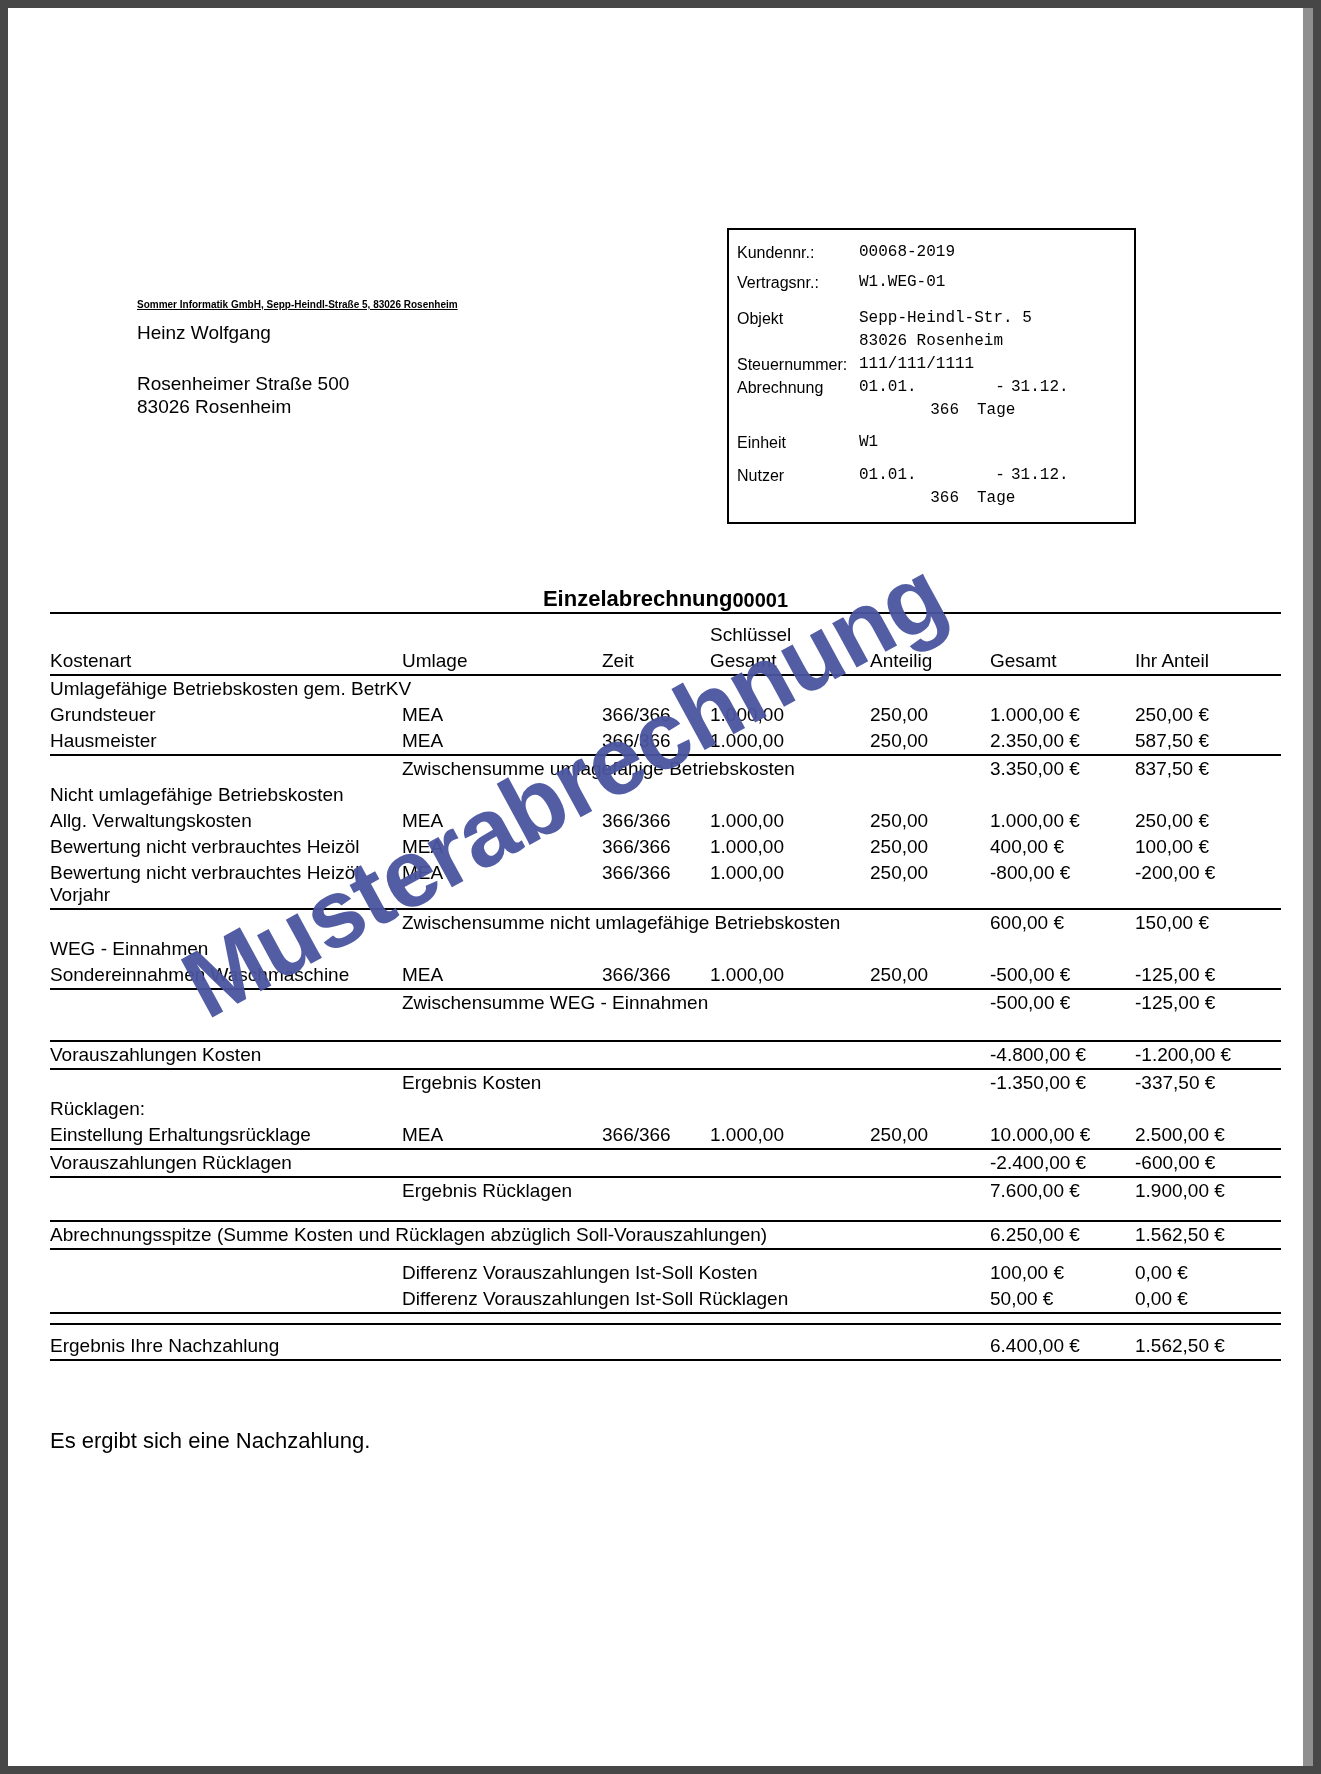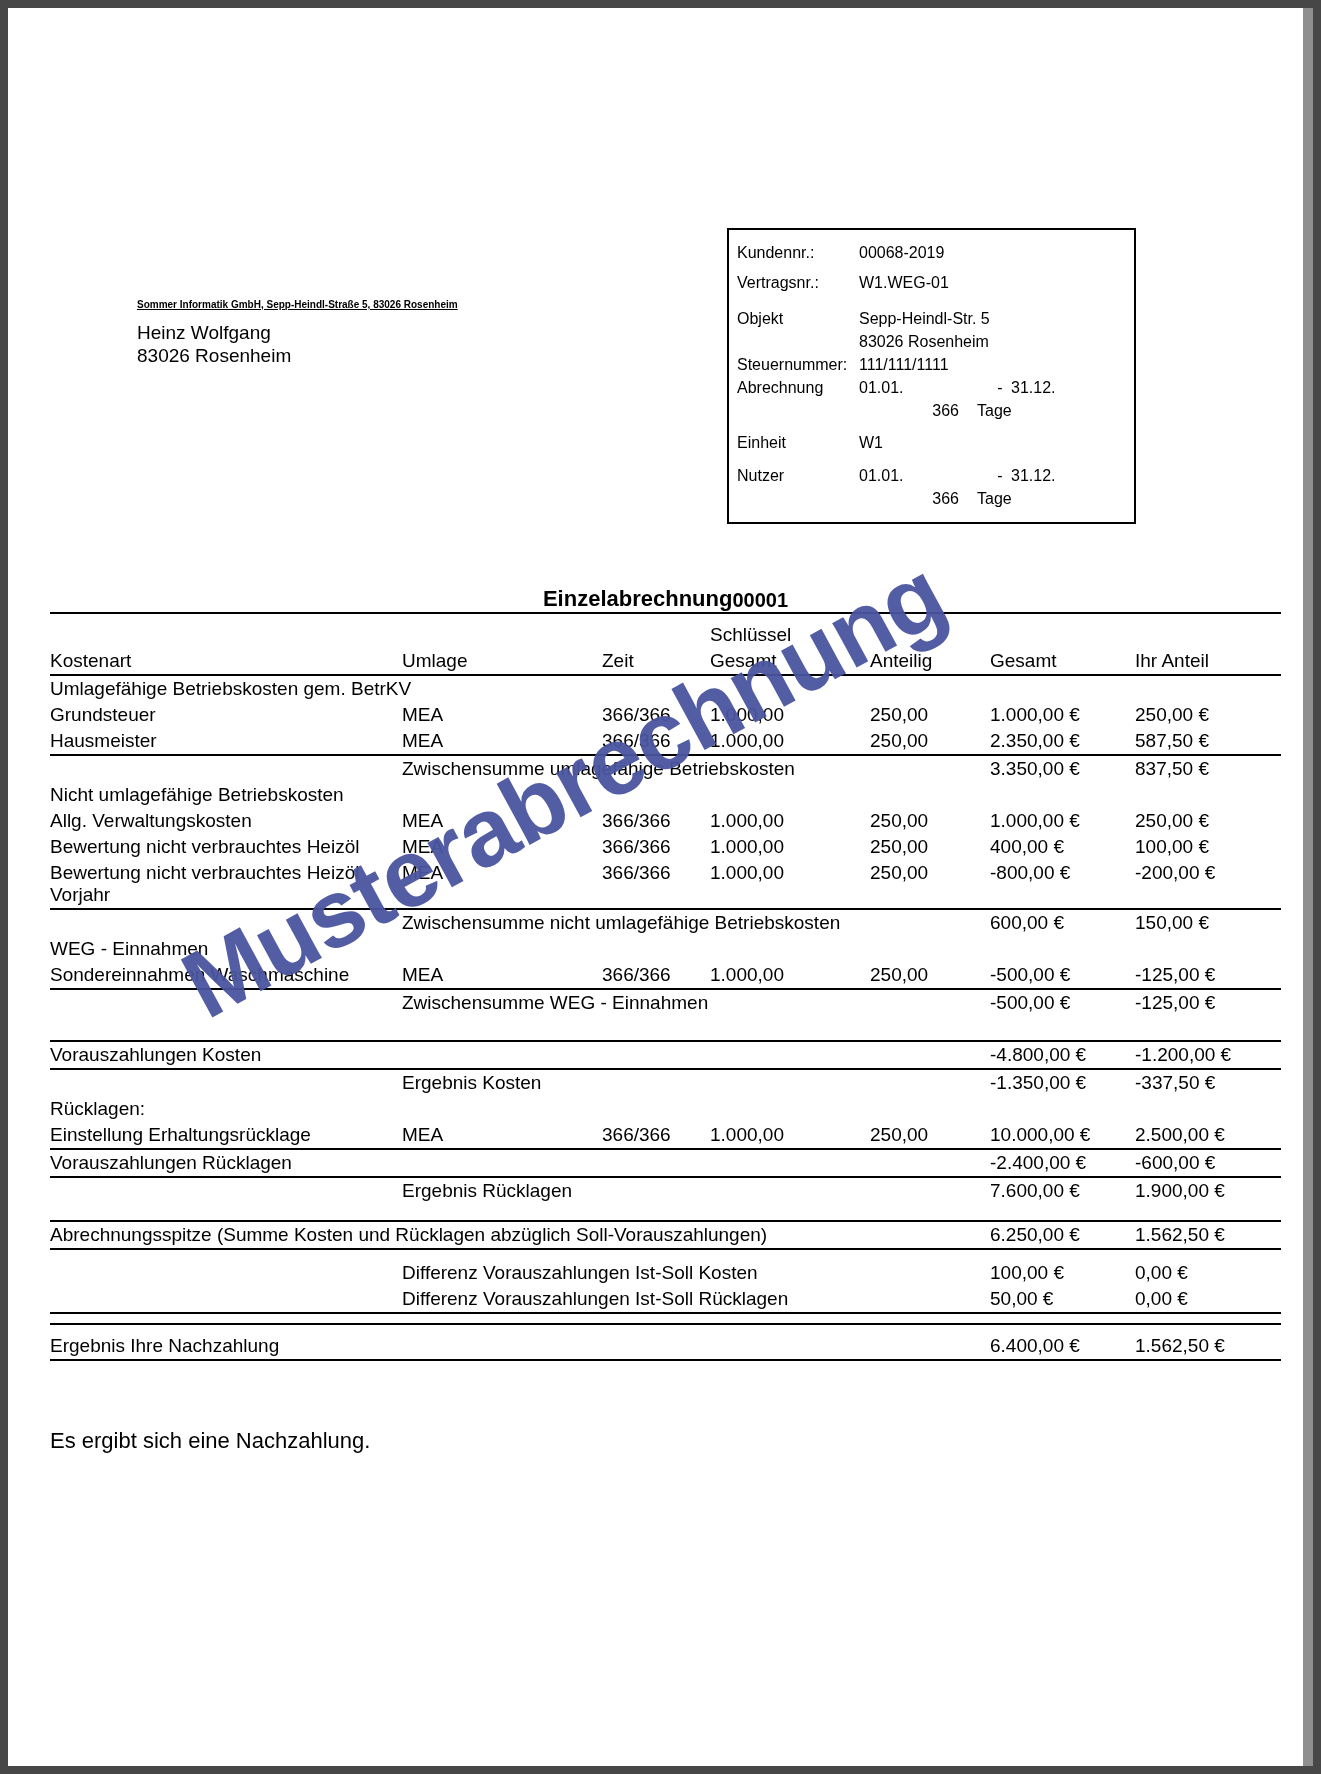--- a/index.html
+++ b/index.html
@@ -17,21 +17,21 @@
   .recipient-street{font-size:19px;line-height:23px;margin-top:28px;}
   .recipient-city{font-size:19px;line-height:23px;}
 
   
   .info-box{
     position:absolute;left:727px;top:228px;width:409px;box-sizing:border-box;
     border:2px solid #000;padding:11px 0 12px 8px;font-size:16px;line-height:23px;
   }
   .ib-row{display:flex;}
   .ib-label{width:122px;flex:0 0 122px;}
-  .ib-value{flex:1;display:flex;}
+  .ib-value{flex:1;display:flex;font-family:Liberation Mono, monospace;}
   .ib-start{width:130px;flex:0 0 130px;}
   .ib-dash{width:22px;flex:0 0 22px;text-align:center;}
   .ib-days{width:100px;flex:0 0 100px;text-align:right;}
   .ib-days-label{margin-left:18px;}
   .mb7{margin-bottom:7px;} .mb13{margin-bottom:13px;} .mb9{margin-bottom:9px;} .mb10{margin-bottom:10px;}
 
   
   .title-row{
     position:absolute;left:50px;top:586px;width:1231px;box-sizing:border-box;
     display:flex;justify-content:center;align-items:flex-end;
@@ -69,20 +69,21 @@
 </style>
 </head>
 <body>
 
 <div class="frame-right-strip"></div>
 <div class="frame"></div>
 
 <div class="addr-block">
   <div class="sender-line">Sommer Informatik GmbH, Sepp-Heindl-Straße 5, 83026 Rosenheim</div>
   <div class="recipient-name">Heinz Wolfgang</div>
+  <div class="recipient-street">Rosenheimer Straße 500</div>
   <div class="recipient-city">83026 Rosenheim</div>
 </div>
 
 <div class="info-box">
   <div class="ib-row mb7">
     <span class="ib-label">Kundennr.:</span>
     <span class="ib-value">00068-2019</span>
   </div>
   <div class="ib-row mb13">
     <span class="ib-label">Vertragsnr.:</span>

